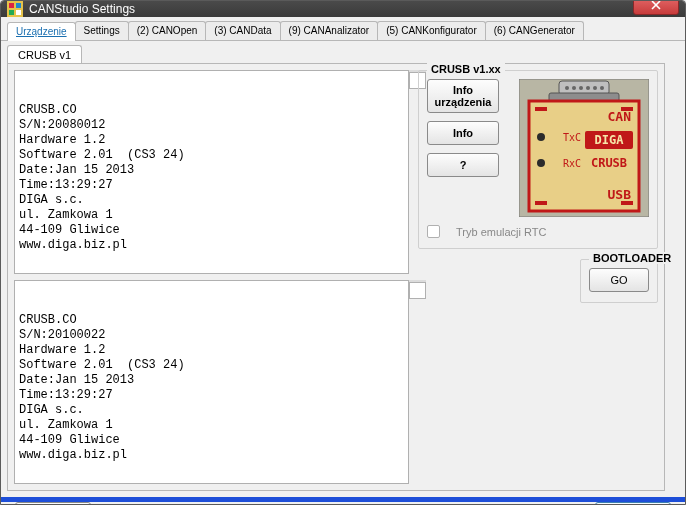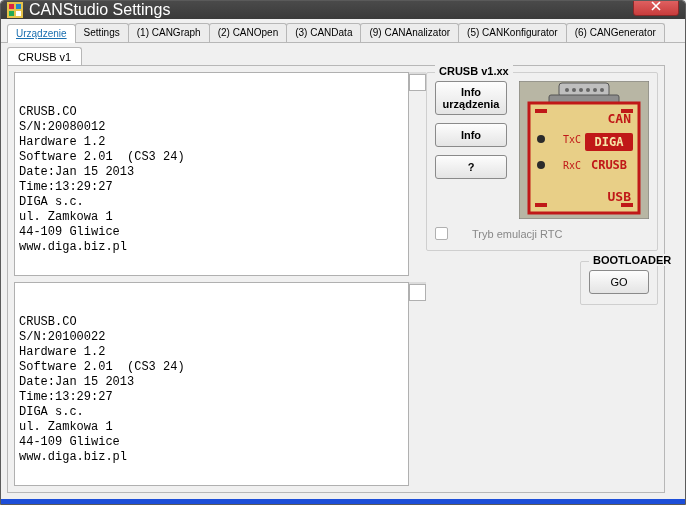--- a/index.html
+++ b/index.html
@@ -1,20 +1,20 @@
 <!DOCTYPE html>
 <html><head>
 <meta charset="utf-8">
 <style>
   * { box-sizing: border-box; }
   html, body { margin:0; padding:0; font-family:"Segoe UI",Tahoma,sans-serif; font-size:11px; }
   .window { width:686px; height:505px; border:1px solid #5a5a5a; border-radius:4px 4px 0 0; background:#f0f0f0; box-shadow:0 4px 12px rgba(0,0,0,.4); overflow:hidden; display:flex; flex-direction:column; }
   .titlebar { height:28px; background:linear-gradient(to bottom,#4a4a4a,#3a3a3a); display:flex; align-items:center; padding:0 0 0 6px; color:#fff; }
   .titlebar .icon { width:16px; height:16px; margin-right:6px; display:flex; align-items:center; justify-content:center; }
-  .titlebar .title { flex:1; font-size:16px; }
+  .titlebar .title { flex:1; font-size:12px; }
   .closebtn { width:46px; height:20px; background:linear-gradient(to bottom,#e56a6a,#c83c3c); border:1px solid #8b2828; border-radius:0 0 3px 3px; margin-right:6px; margin-top:-8px; display:flex; align-items:center; justify-content:center; color:#fff; font-weight:bold; cursor:pointer; }
   .closebtn svg { width:10px; height:10px; }
 
   .maintabs { display:flex; padding:4px 6px 0 6px; background:#f0f0f0; border-bottom:1px solid #b7b7b7; }
   .maintabs .tab { padding:3px 8px 4px 8px; border:1px solid #b7b7b7; border-bottom:none; background:#ececec; margin-right:-1px; border-radius:3px 3px 0 0; cursor:pointer; white-space:nowrap; font-size:10px; position:relative; color:#000; }
   .maintabs .tab.active { background:#fff; z-index:2; top:1px; color:#1a6fb0; text-decoration:underline; }
 
   .content { flex:1; padding:4px 20px 6px 6px; background:#f0f0f0; display:flex; flex-direction:column; }
   .subtabs { display:flex; }
   .subtabs .tab { padding:3px 10px; border:1px solid #b7b7b7; border-bottom:none; background:#fff; border-radius:3px 3px 0 0; font-size:11px; cursor:pointer; }
@@ -24,26 +24,26 @@
   .infobox-wrap { display:flex; align-items:stretch; }
   .infobox { flex:1; background:#fff; border:1px solid #b0b0b0; font-family:"Courier New",monospace; font-size:12px; line-height:15px; white-space:pre; overflow:hidden; height:204px; }
   .infotext { padding:2px 4px; height:calc(100% - 17px); overflow:hidden; }
   .vscroll { width:17px; background:#f0f0f0; border:1px solid #dcdcdc; border-left:none; display:flex; flex-direction:column; }
   .vscroll .track { flex:1; background:#ededed; }
   .checkcell { width:17px; height:17px; background:#fff; border:1px solid #b0b0b0; margin-left:0; }
 
   .rightcol { width:224px; display:flex; flex-direction:column; gap:10px;align-items:flex-end; }
   .groupbox { border:1px solid #cfcfcf; border-radius:2px; padding:8px 8px 10px 8px; position:relative; }
   .groupbox .legend { position:absolute; top:-8px; left:8px; background:#f0f0f0; padding:0 4px; font-weight:bold; font-size:11px; }
-  .devrow { display:flex; gap:12px; }
+  .devrow { display:flex; gap:20px; }
   .btncol { display:flex; flex-direction:column; gap:8px; width:72px; }
   button.win { font-family:"Segoe UI",Tahoma,sans-serif; font-size:11px; border:1px solid #8a8a8a; border-radius:3px; background:linear-gradient(to bottom,#fdfdfd,#e4e4e4); padding:4px 4px; cursor:pointer; line-height:12px; min-height:24px; }
   button.win.two { min-height:30px; }
   .devimg { flex:1; display:flex; align-items:flex-start; justify-content:center; }
-  .checkbox-row { display:flex; align-items:center; gap:24px; margin-top:8px; color:#888; font-size:11px; }
+  .checkbox-row { display:flex; align-items:center; gap:16px; margin-top:8px; color:#888; font-size:11px; }
   .checkbox-row .box { width:13px; height:13px; border:1px solid #b0b0b0; background:#fff; border-radius:2px; }
 
   .footer { height:36px; border-top:5px solid #1d4ed8; background:#f0f0f0; display:flex; align-items:center; padding:0 14px; gap:8px; }
   .footer .spacer { flex:1; }
   .footer button.win { width:76px; height:22px; padding:0; }
   .footer button.win.primary { border:1px solid #3c7fb1; background:linear-gradient(to bottom,#f6fbff,#d0e7f7); }
 </style>
 </head>
 <body>
 
@@ -63,21 +63,20 @@
     <div class="closebtn">
       <svg viewBox="0 0 10 10">
           <path d="M1 1 L9 9 M9 1 L1 9" stroke="#fff" stroke-width="1.6"></path>
         </svg>
     </div>
   </div>
 
   <div class="maintabs">
     <div class="tab active">Urządzenie</div>
     <div class="tab">Settings</div>
-    <div class="tab">(1) CANGraph</div>
     <div class="tab">(2) CANOpen</div>
     <div class="tab">(3) CANData</div>
     <div class="tab">(9) CANAnalizator</div>
     <div class="tab">(5) CANKonfigurator</div>
     <div class="tab">(6) CANGenerator</div>
   </div>
 
   <div class="content">
     <div class="subtabs">
       <div class="tab">CRUSB v1</div>

